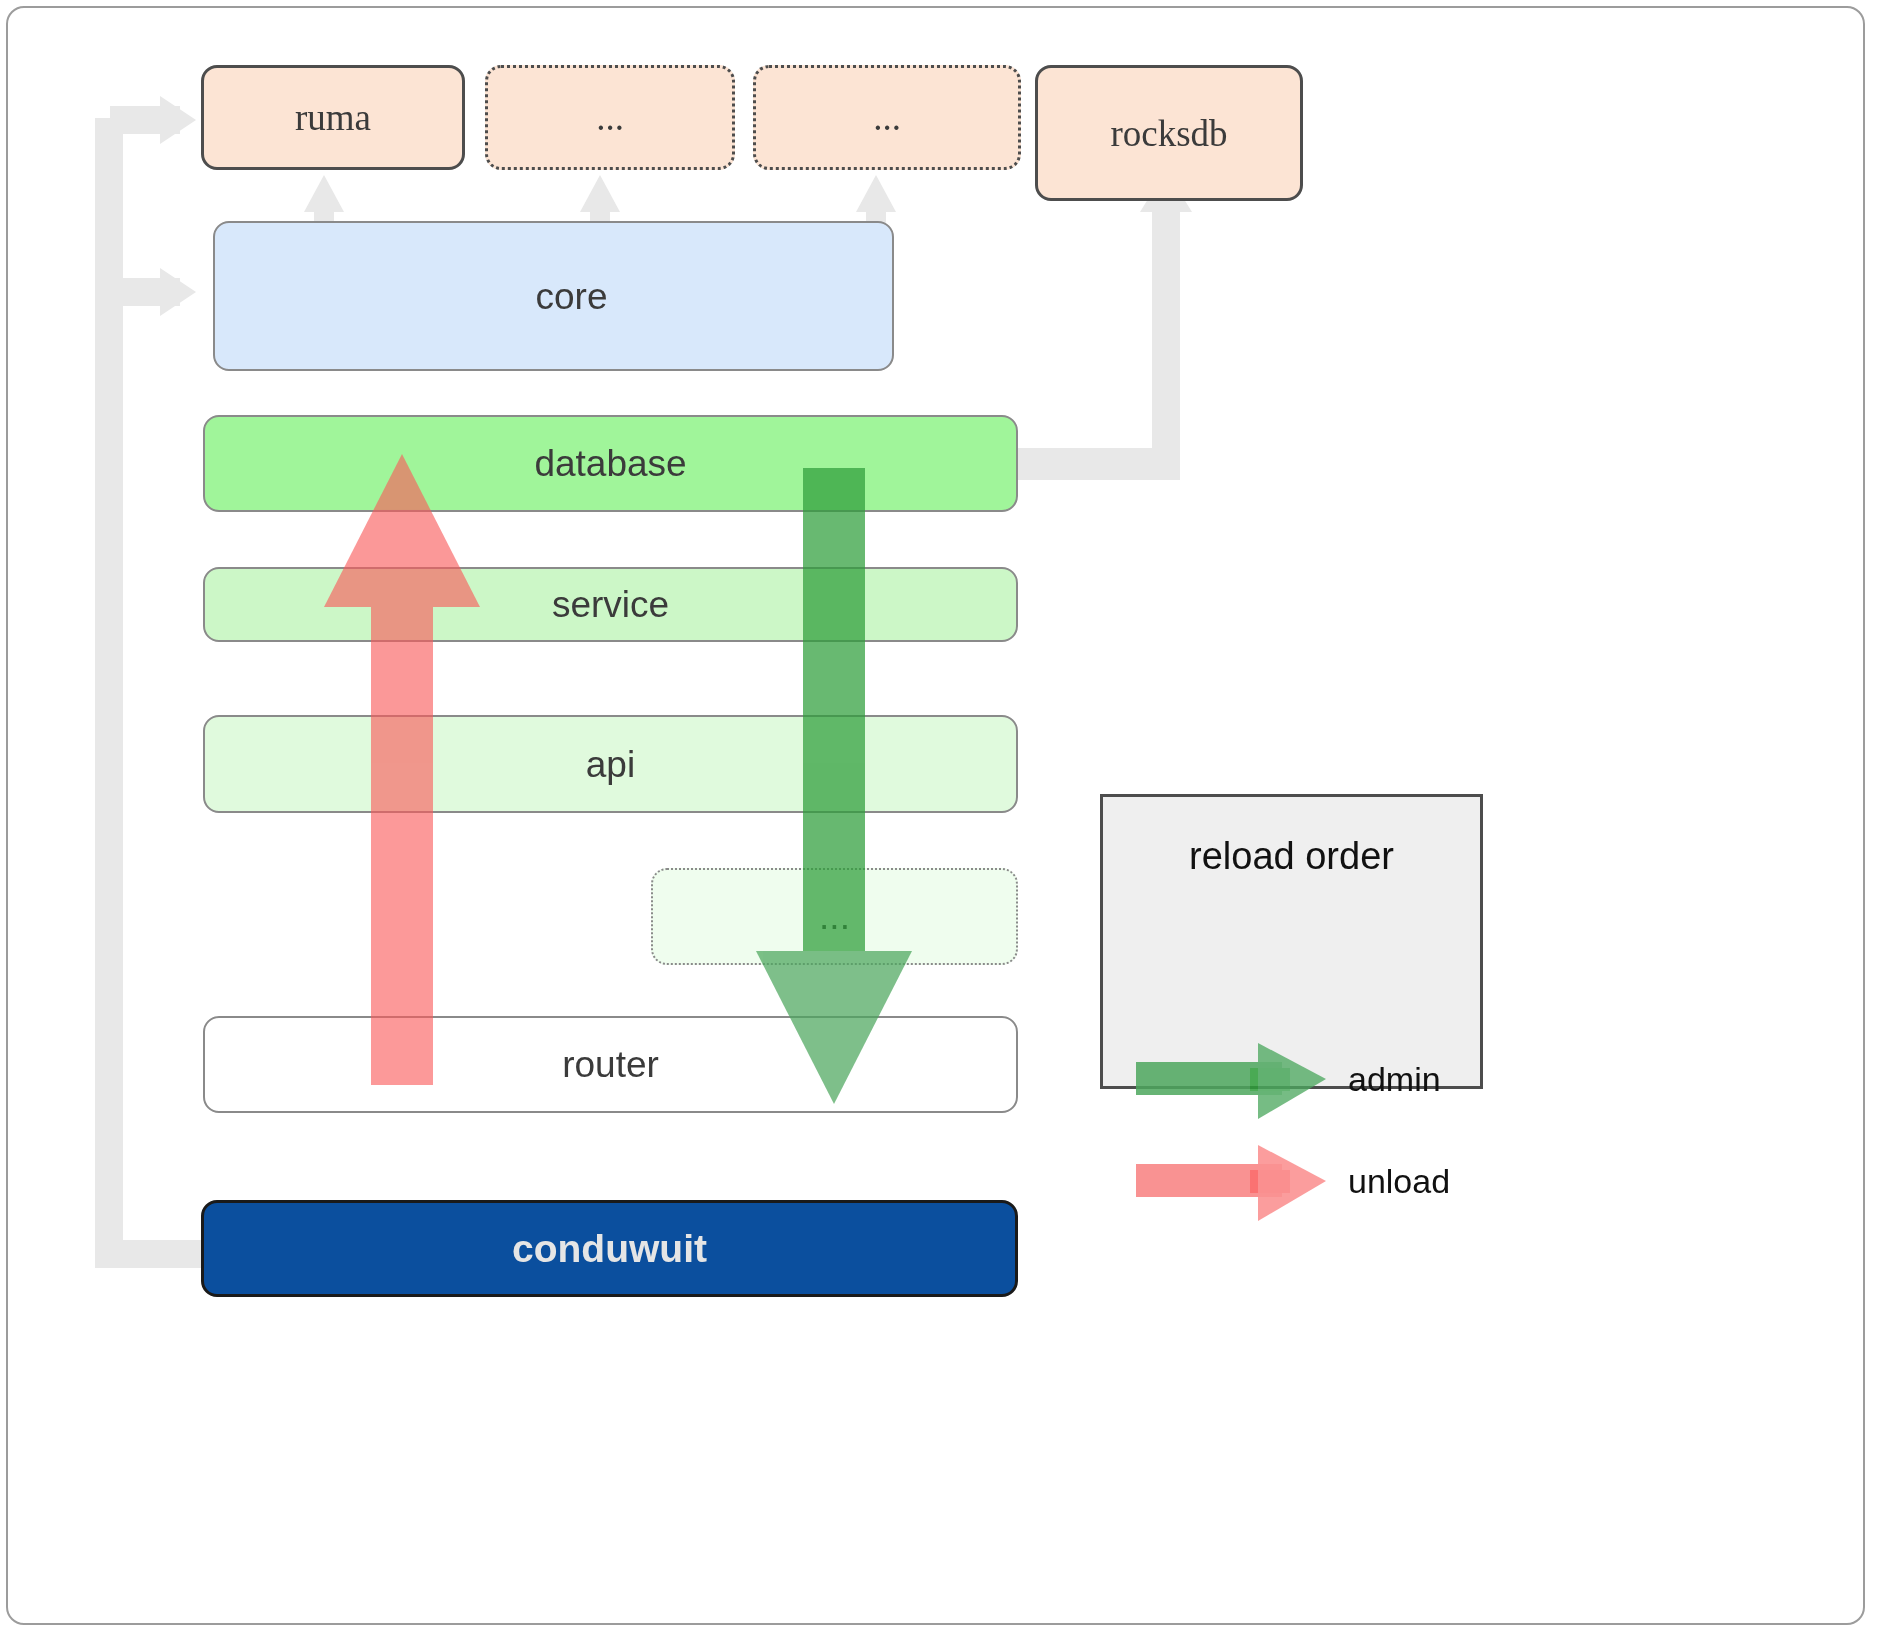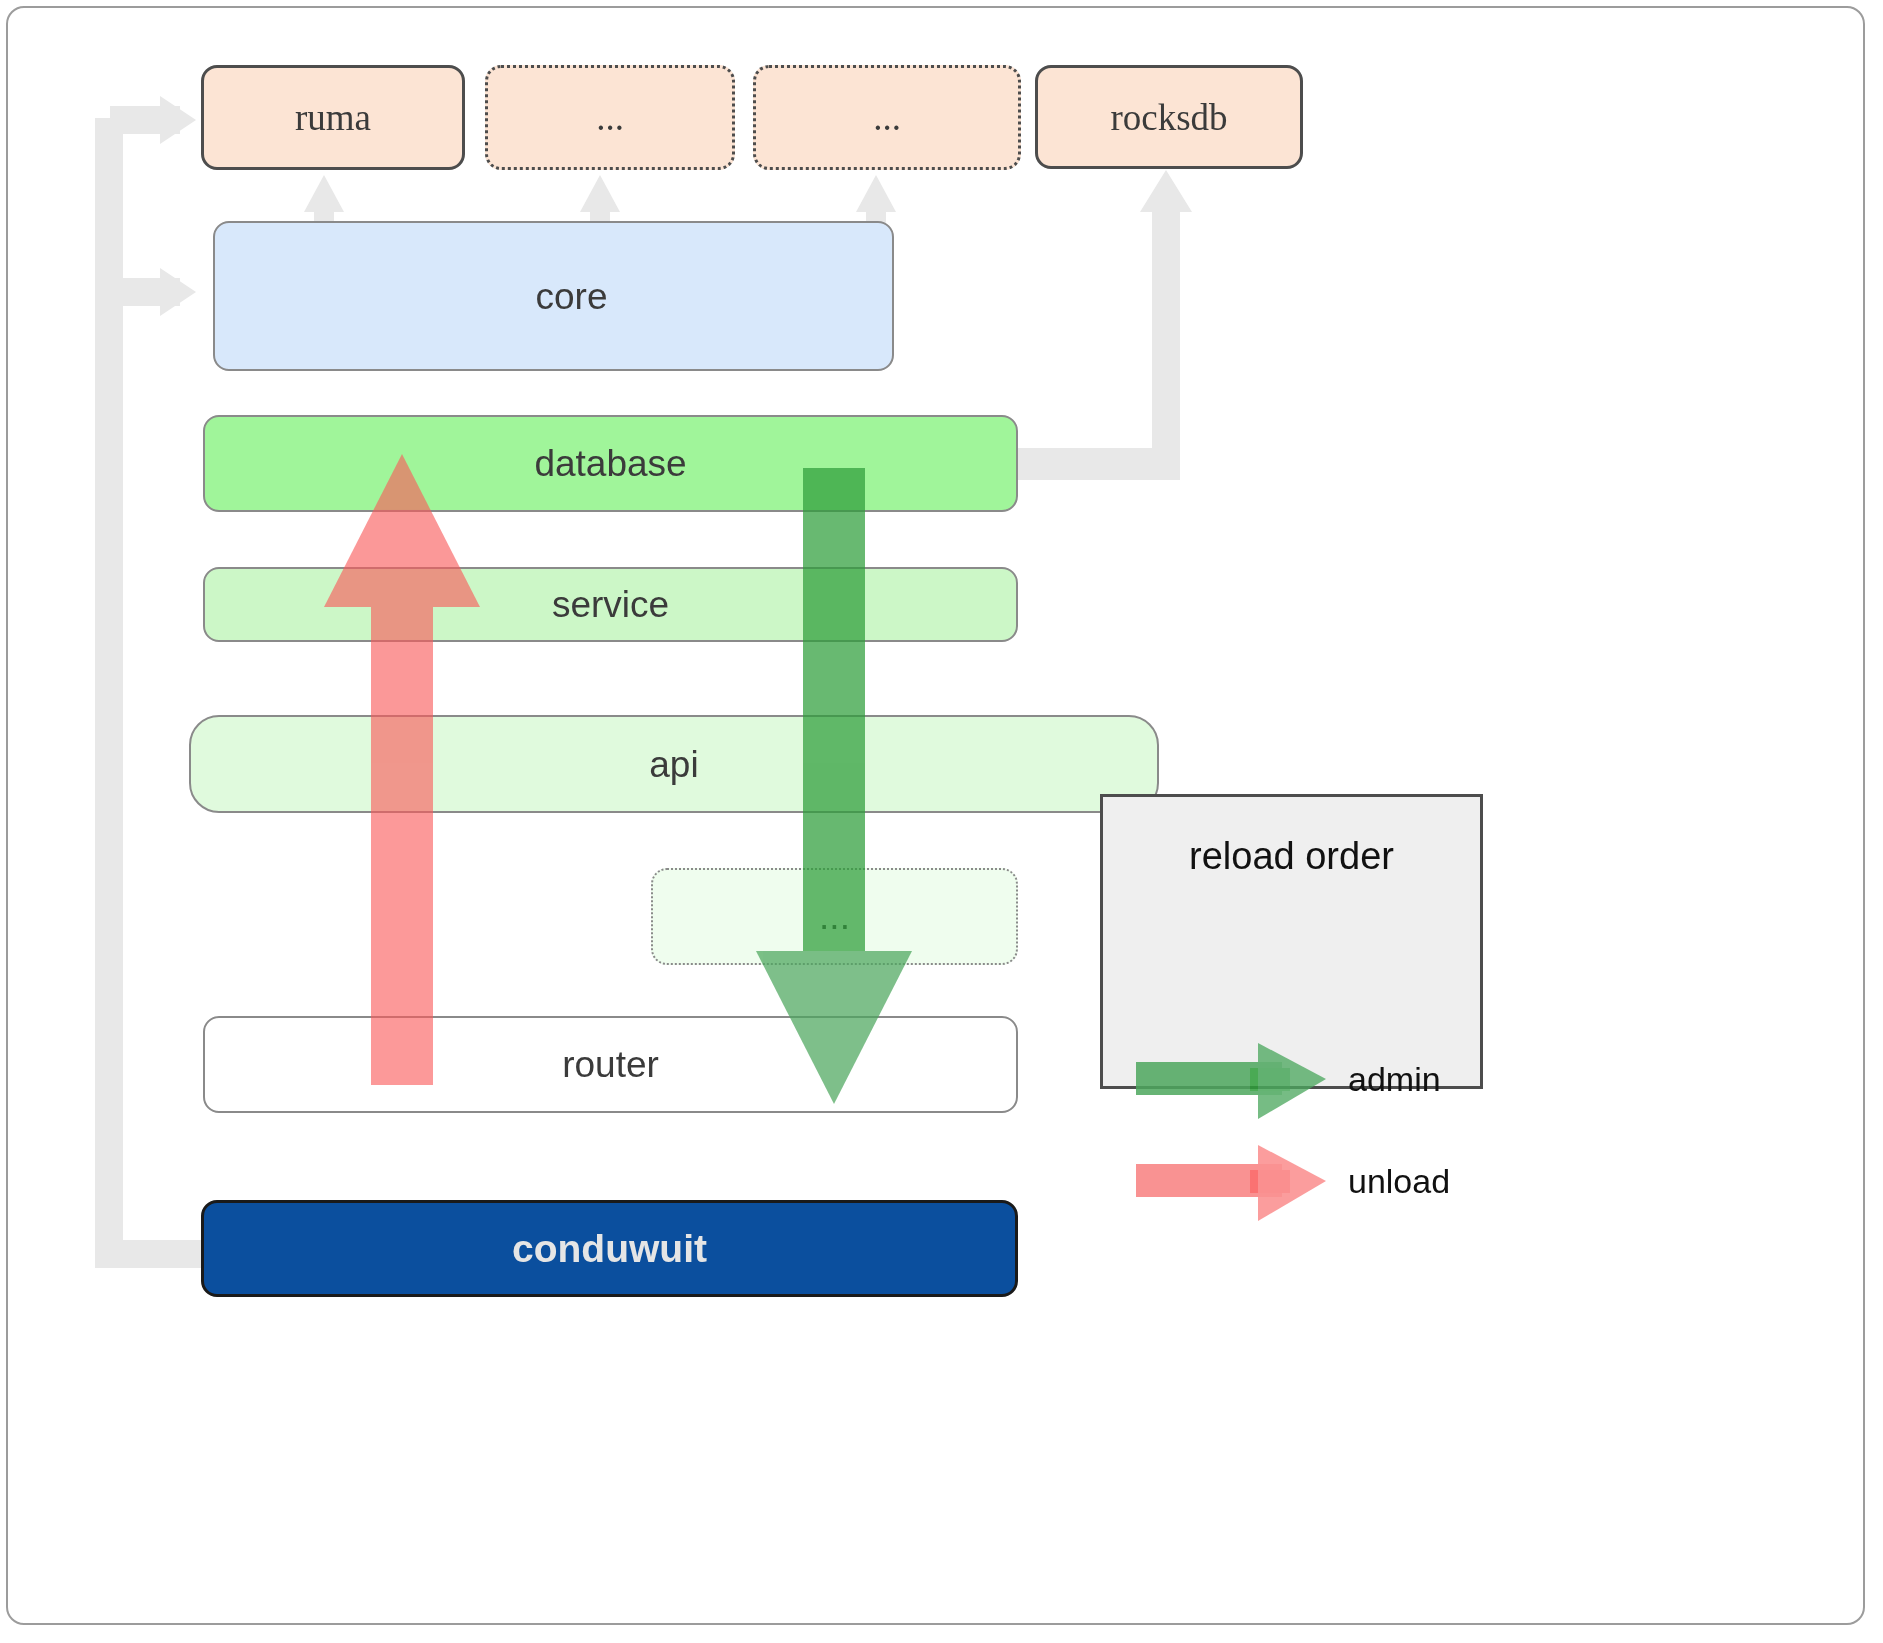--- a/index.html
+++ b/index.html
@@ -148,37 +148,37 @@
   </div>
 
   <div class="box dep dotted" style="left:485px; top:65px; width:250px; height:105px;">
     <span class="box-label">...</span>
   </div>
 
   <div class="box dep dotted" style="left:753px; top:65px; width:268px; height:105px;">
     <span class="box-label">...</span>
   </div>
 
-  <div class="box dep" style="left:1035px; top:65px; width:268px; height:104px;">
+  <div class="box dep" style="left:1035px; top:65px; width:268px; height:136px;">
     <span class="box-label">rocksdb</span>
   </div>
 
   <div class="box core-box" style="left:213px; top:221px; width:681px; height:150px;padding-left:36px;">
     <span class="box-label">core</span>
   </div>
 
   <div class="box lvl" style="left:203px; top:415px; width:815px; height:97px; background:#a0f59a;">
     <span class="box-label">database</span>
   </div>
 
   <div class="box lvl" style="left:203px; top:567px; width:815px; height:75px; background:#ccf7c7;">
     <span class="box-label">service</span>
   </div>
 
-  <div class="box lvl" style="left:189px; top:715px; width:970px; height:98px; background:#e0fadd;border-radius:30px;">
+  <div class="box lvl" style="left:203px; top:715px; width:815px; height:98px; background:#e0fadd;">
     <span class="box-label">api</span>
   </div>
 
 
   <div class="box lvl dotted" style="left:651px; top:868px; width:367px; height:97px; background:#effdee;">
     <span class="box-label">...</span>
   </div>
 
   <div class="box lvl" style="left:203px; top:1016px; width:815px; height:97px; background:#ffffff;">
     <span class="box-label">router</span>

